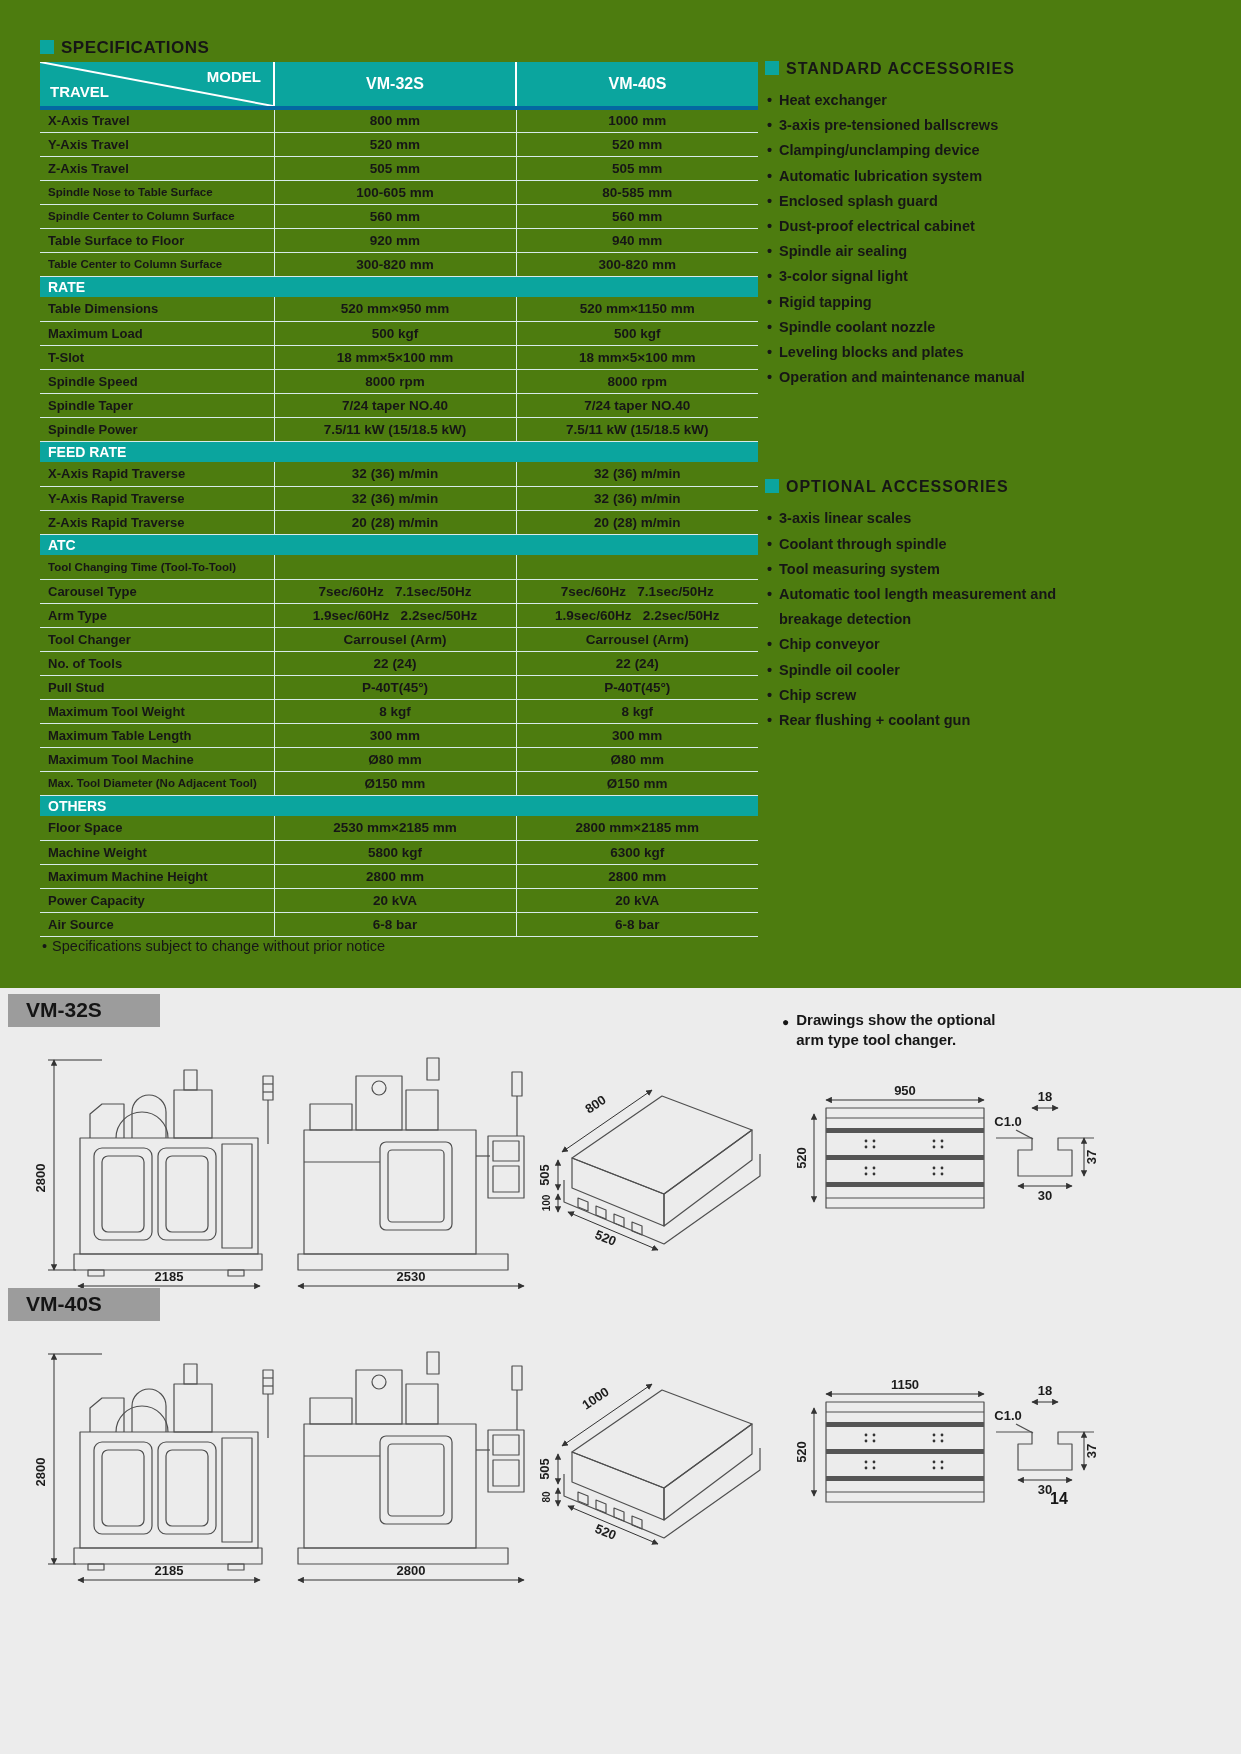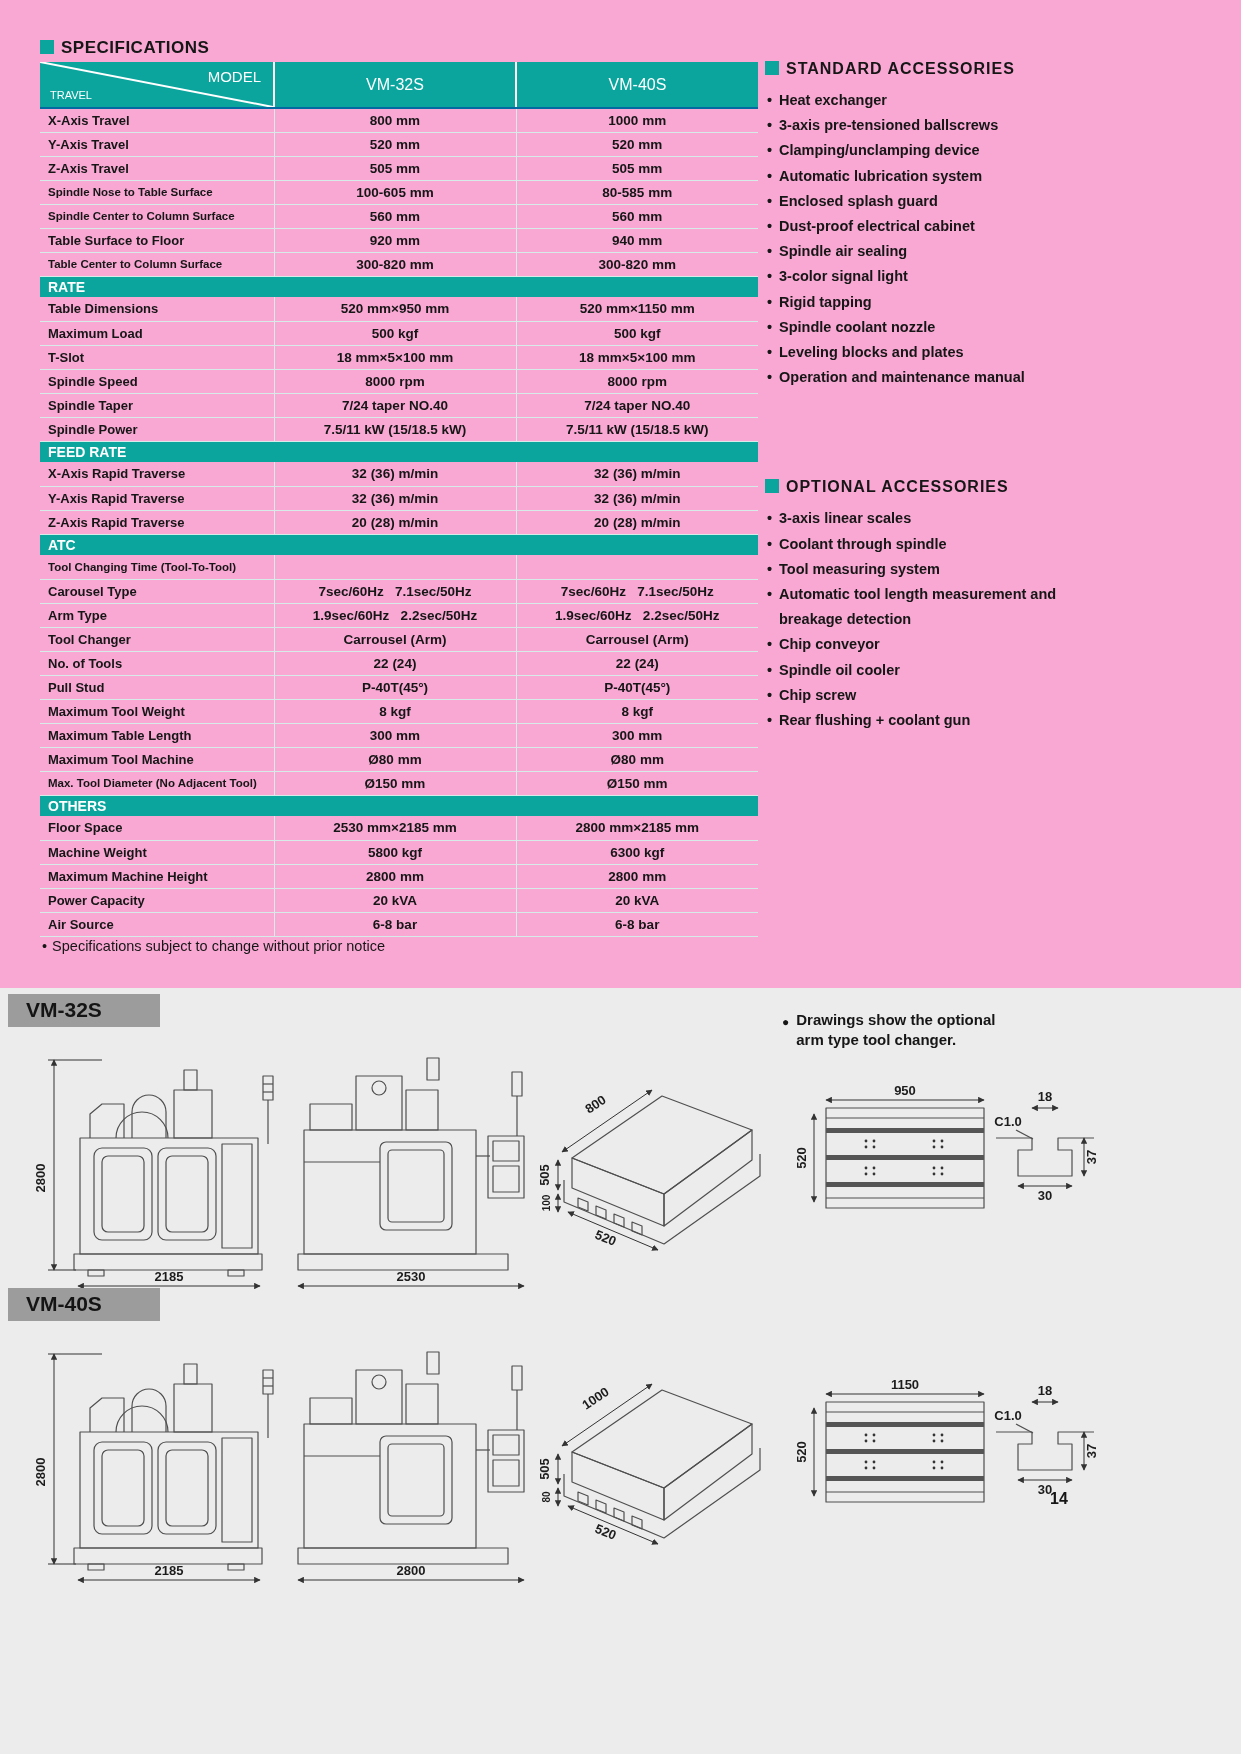--- a/index.html
+++ b/index.html
@@ -3,35 +3,35 @@
 <meta charset="utf-8">
 <style>
   :root{
     --teal:#0ba59e;
     --sep:#d7ebe9;
     --ink:#161616;
     --line:#4f4f4f;
   }
   *{box-sizing:border-box;margin:0;padding:0}
   body{width:1241px;height:1754px;background:#fff;font-family:"Liberation Sans",sans-serif;color:var(--ink)}
-  .page{position:relative;width:1241px;height:1754px;overflow:hidden;background:#f9a8d4}
+  .page{position:relative;width:1241px;height:1754px;overflow:hidden;background:#4d7c0f}
 
   
   .sq{display:inline-block;width:14px;height:14px;background:var(--teal);margin-right:7px;vertical-align:-1px}
   .spec-head{position:absolute;left:40px;top:38px;font-size:17px;font-weight:700;letter-spacing:.5px}
   .acc-head{font-size:16px;font-weight:700;letter-spacing:1px;margin-bottom:10px}
 
   
   .spec-table{position:absolute;left:40px;top:62px;width:718px;border-collapse:collapse;table-layout:fixed}
-  .spec-table thead th{background:var(--teal);height:46px;color:#fff;font-size:16px;font-weight:400;border-bottom:2px solid #0369a1}
+  .spec-table thead th{background:var(--teal);height:46px;color:#fff;font-size:16px;font-weight:700;border-bottom:4px solid #0369a1}
   th.mcol{border-left:2px solid #fff}
   th.diag{position:relative;overflow:hidden}
   .diagline{position:absolute;left:0;top:0;width:100%;height:100%}
   .hm{position:absolute;top:6px;right:12px;font-size:15px}
-  .ht{position:absolute;bottom:6px;left:10px;font-size:11px}
+  .ht{position:absolute;bottom:6px;left:10px;font-size:15px}
   .spec-table td{height:24px;font-size:13.5px;border-bottom:1px solid var(--sep)}
   td.lbl{font-weight:700;font-size:13px;padding:0 6px 0 8px;white-space:nowrap}
   td.lbl.sm{font-size:11.5px}
   td.val{text-align:center;font-weight:700;border-left:1px solid var(--sep);white-space:pre-wrap}
   tr.banner td{background:var(--teal);color:#fff;font-weight:700;font-size:14px;height:21px;padding:0 0 0 8px;border-bottom:none}
   .footnote{position:absolute;left:42px;top:938px;font-size:14.5px;font-weight:400}
   .footnote .bdot{margin-right:5px}
 
   
   .acc{position:absolute;left:765px;top:60px;width:476px}

